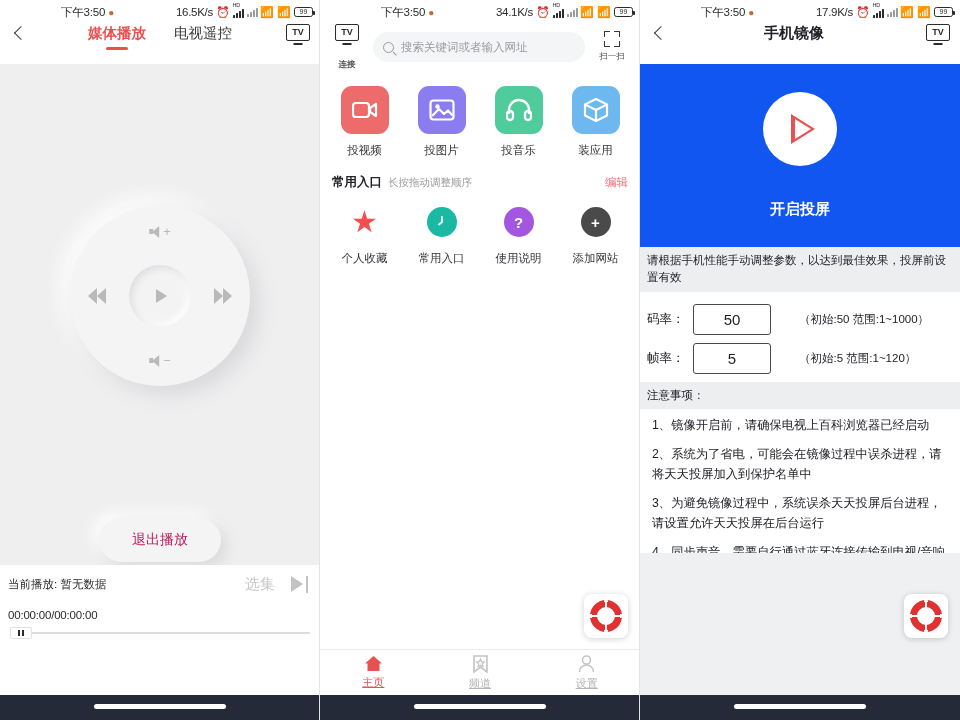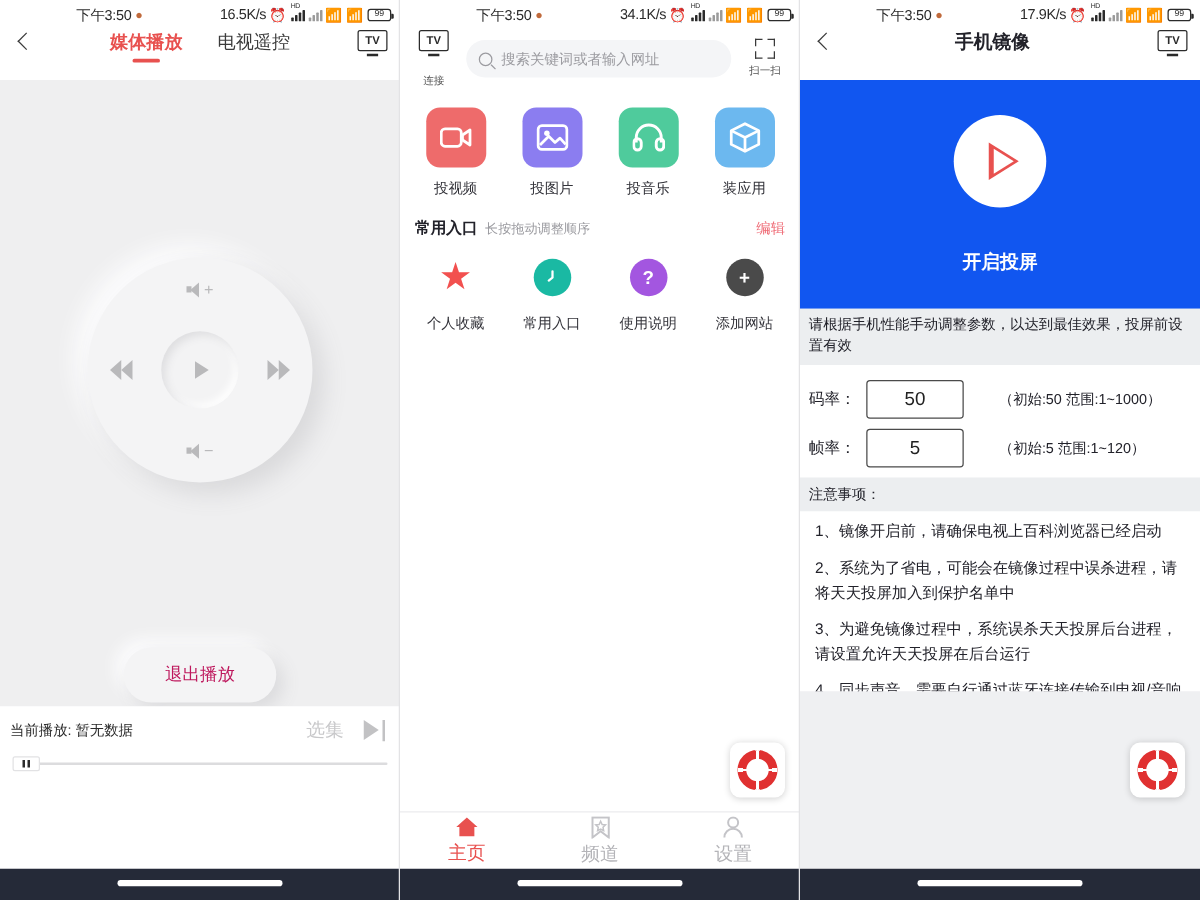--- a/index.html
+++ b/index.html
@@ -113,21 +113,21 @@
   .pf-thumb i { width:2px; height:6px; background:#2b2b2b; display:block; }
   .pf-speeds { display:flex; align-items:center; margin-top:16px; font-size:11.5px;
           color:#2b2b2b; }
   .pf-speeds .lbl { margin-right:2px; }
   .pf-speeds .sp { flex:1; text-align:center; color:#2b2b2b; }
   .pf-speeds .sp.on { color:#ef7b86; }
 
   
   .p2-head { height:46px; display:flex; align-items:center; padding:0 9px; background:#fff; }
   .p2-tv { display:flex; flex-direction:column; align-items:center; width:36px; }
-  .p2-tv .cap { font-size:8.5px; color:#555; margin-top:18px; }
+  .p2-tv .cap { font-size:8.5px; color:#555; margin-top:18px;font-weight:bold; }
   .searchbar { flex:1; height:30px; background:#f4f5f7; border-radius:15px;
           display:flex; align-items:center; padding:0 10px; margin:0 8px; }
   .searchbar .txt { font-size:11.5px; color:#9b9ba0; margin-left:7px; }
   .mag { width:11px; height:11px; border:1.4px solid #9b9ba0; border-radius:50%;
           position:relative; flex:none; }
   .mag:after { content:""; position:absolute; right:-4px; bottom:-3px; width:5px;
           height:1.4px; background:#9b9ba0; transform:rotate(45deg); }
   .scan { width:38px; display:flex; flex-direction:column; align-items:center; }
   .scanbox { width:16px; height:16px; position:relative; }
   .scanbox span { position:absolute; width:6px; height:6px; border:1.5px solid #3a3a3a; }
@@ -164,21 +164,21 @@
           background:conic-gradient(#ffffff 0 6deg,transparent 6deg 84deg,#ffffff 84deg 96deg,
             transparent 96deg 174deg,#ffffff 174deg 186deg,transparent 186deg 264deg,
             #ffffff 264deg 276deg,transparent 276deg 354deg,#ffffff 354deg 360deg);
           -webkit-mask:radial-gradient(circle, transparent 8px, #000 8.5px);
           mask:radial-gradient(circle, transparent 8px, #000 8.5px); }
 
   .tabbar { position:absolute; left:0; right:0; bottom:25px; height:46px; background:#fff;
           border-top:1px solid #ececee; display:flex; }
   .tb { flex:1; display:flex; flex-direction:column; align-items:center;
         justify-content:center; gap:3px; }
-  .tb .cap { font-size:15px; color:#b4b4b8; }
+  .tb .cap { font-size:11px; color:#b4b4b8;text-decoration:underline; }
   .tb.on .cap { color:#e8514f; }
 
   
   .p3-title { flex:1; text-align:center; font-size:15px; font-weight:bold; color:#22222a;
           margin-left:-8px; }
   .hero { height:183px; background:#1156f0; display:flex; flex-direction:column;
           align-items:center; justify-content:center; }
   .hero-circle { width:74px; height:74px; border-radius:50%; background:#fff;
           display:flex; align-items:center; justify-content:center; }
   .hero-tri { width:0; height:0; border-left:24px solid #e8514f;
@@ -277,20 +277,21 @@
     </div>
     <div class="exit-btn">退出播放</div>
   </div>
 
   <div class="p1-foot">
     <div class="pf-row1">
       <span class="pf-now">当前播放: 暂无数据</span>
       <span class="pf-sel">选集</span>
       <span class="pf-next"></span>
     </div>
+    <div class="pf-time">00:00:00/00:00:00</div>
     <div class="pf-track">
       <div class="line"></div>
       <div class="pf-thumb">
           <i></i>
           <i></i>
         </div>
     </div>
   </div>
 
   <div class="homebar">

